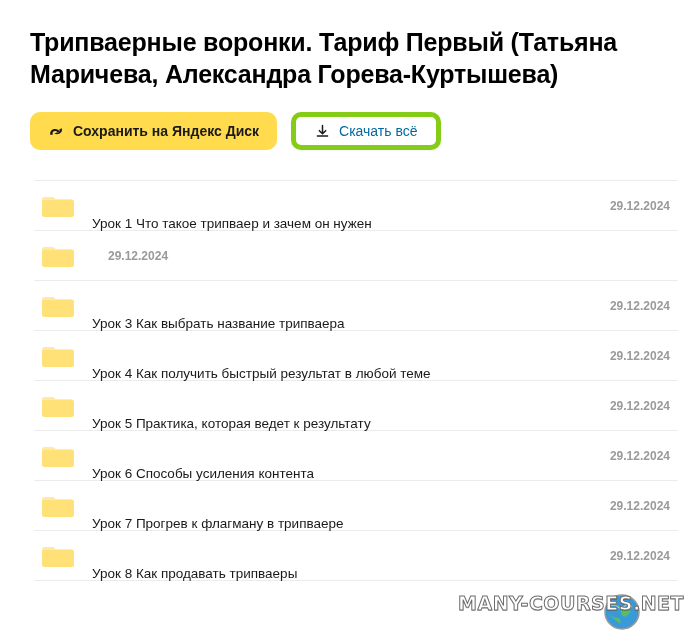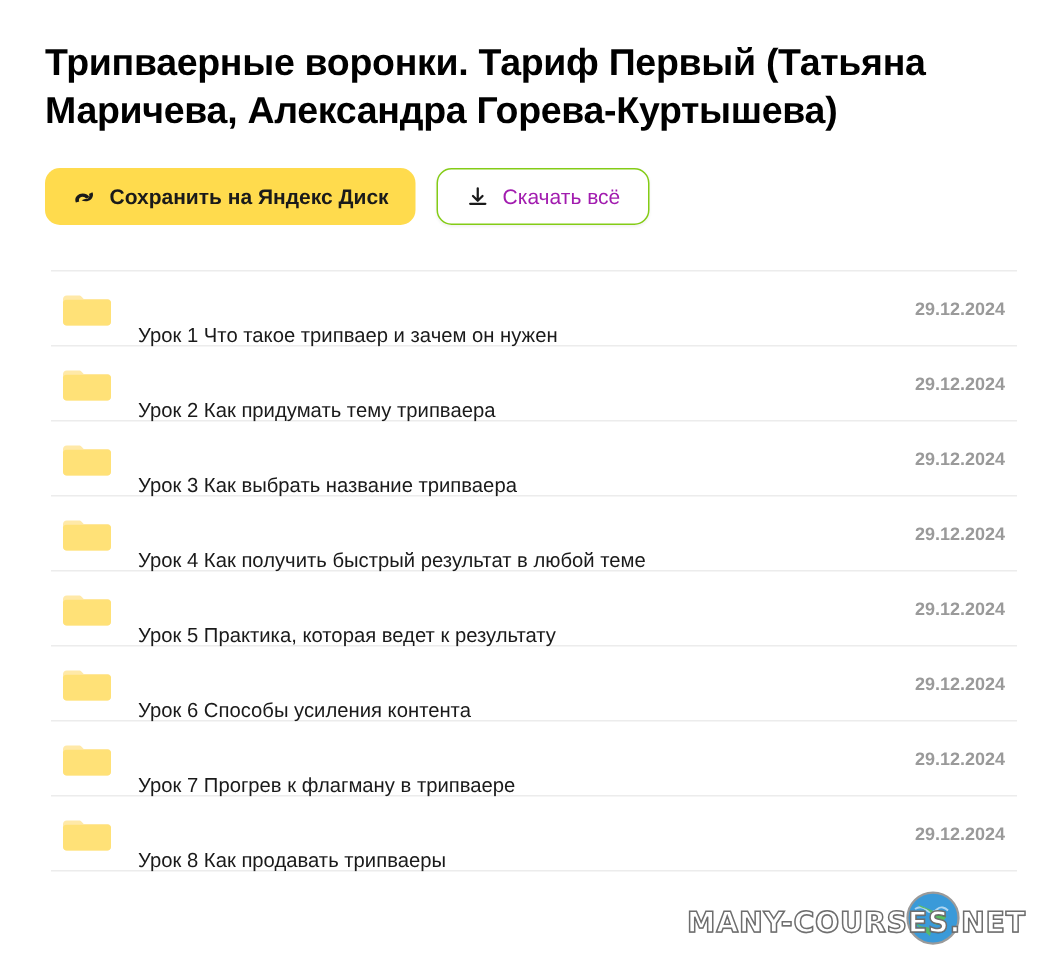--- a/index.html
+++ b/index.html
@@ -50,22 +50,22 @@
     white-space: nowrap;
   }
   .btn-yellow {
     background: #ffdb4d;
     color: #1a1a1a;
     font-weight: bold;
     border: 0;
   }
   .btn-white {
     background: #ffffff;
-    color: #a21caf;
-    border: 1px solid #84cc16;
+    color: #0369a1;
+    border: 5px solid #84cc16;
     font-weight: normal;
     box-shadow: 0 1px 2px rgba(0,0,0,0.05);
   }
   .btn .icon {
     display: inline-flex;
     align-items: center;
     justify-content: center;
     width: 16px;
     height: 16px;
     flex: 0 0 auto;
@@ -103,21 +103,21 @@
     font-size: 12px;
     color: #9a9a9a;
     flex: 0 0 auto;
     margin-left: 16px;
     text-align: right;
     font-weight: bold;
   }
   .watermark {
     position: absolute;
     right: 16px;
-    bottom: 10px;
+    bottom: 22px;
     display: flex;
     align-items: flex-end;
     gap: 4px;
     pointer-events: none;
   }
   .wm-text {
     font-family: "DejaVu Sans", sans-serif;
     font-weight: bold;
     font-size: 19px;
     letter-spacing: 0.5px;
@@ -176,21 +176,20 @@
       <span class="file-date">29.12.2024</span>
     </div>
 
     <div class="file-row">
       <span class="folder-icon">
         <svg viewBox="0 0 36 28" width="36" height="28" aria-hidden="true">
           <path d="M2 7.5c0-1.4 1.1-2.5 2.5-2.5h8.1c.7 0 1.4.3 1.8.8l1.4 1.5h15.7c1.4 0 2.5 1.1 2.5 2.5v12.7c0 1.4-1.1 2.5-2.5 2.5H4.5C3.1 25 2 23.9 2 22.5V7.5z" fill="#ffe9a8"></path>
           <path d="M2 9.9c0-1.1.9-2 2-2h28c1.1 0 2 .9 2 2v12.6c0 1.4-1.1 2.5-2.5 2.5H4.5C3.1 25 2 23.9 2 22.5V9.9z" fill="#ffe177"></path>
         </svg>
       </span>
-      <span class="file-name">Урок 2 Как придумать тему трипваера</span>
       <span class="file-date">29.12.2024</span>
     </div>
 
     <div class="file-row">
       <span class="folder-icon">
         <svg viewBox="0 0 36 28" width="36" height="28" aria-hidden="true">
           <path d="M2 7.5c0-1.4 1.1-2.5 2.5-2.5h8.1c.7 0 1.4.3 1.8.8l1.4 1.5h15.7c1.4 0 2.5 1.1 2.5 2.5v12.7c0 1.4-1.1 2.5-2.5 2.5H4.5C3.1 25 2 23.9 2 22.5V7.5z" fill="#ffe9a8"></path>
           <path d="M2 9.9c0-1.1.9-2 2-2h28c1.1 0 2 .9 2 2v12.6c0 1.4-1.1 2.5-2.5 2.5H4.5C3.1 25 2 23.9 2 22.5V9.9z" fill="#ffe177"></path>
         </svg>
       </span>

